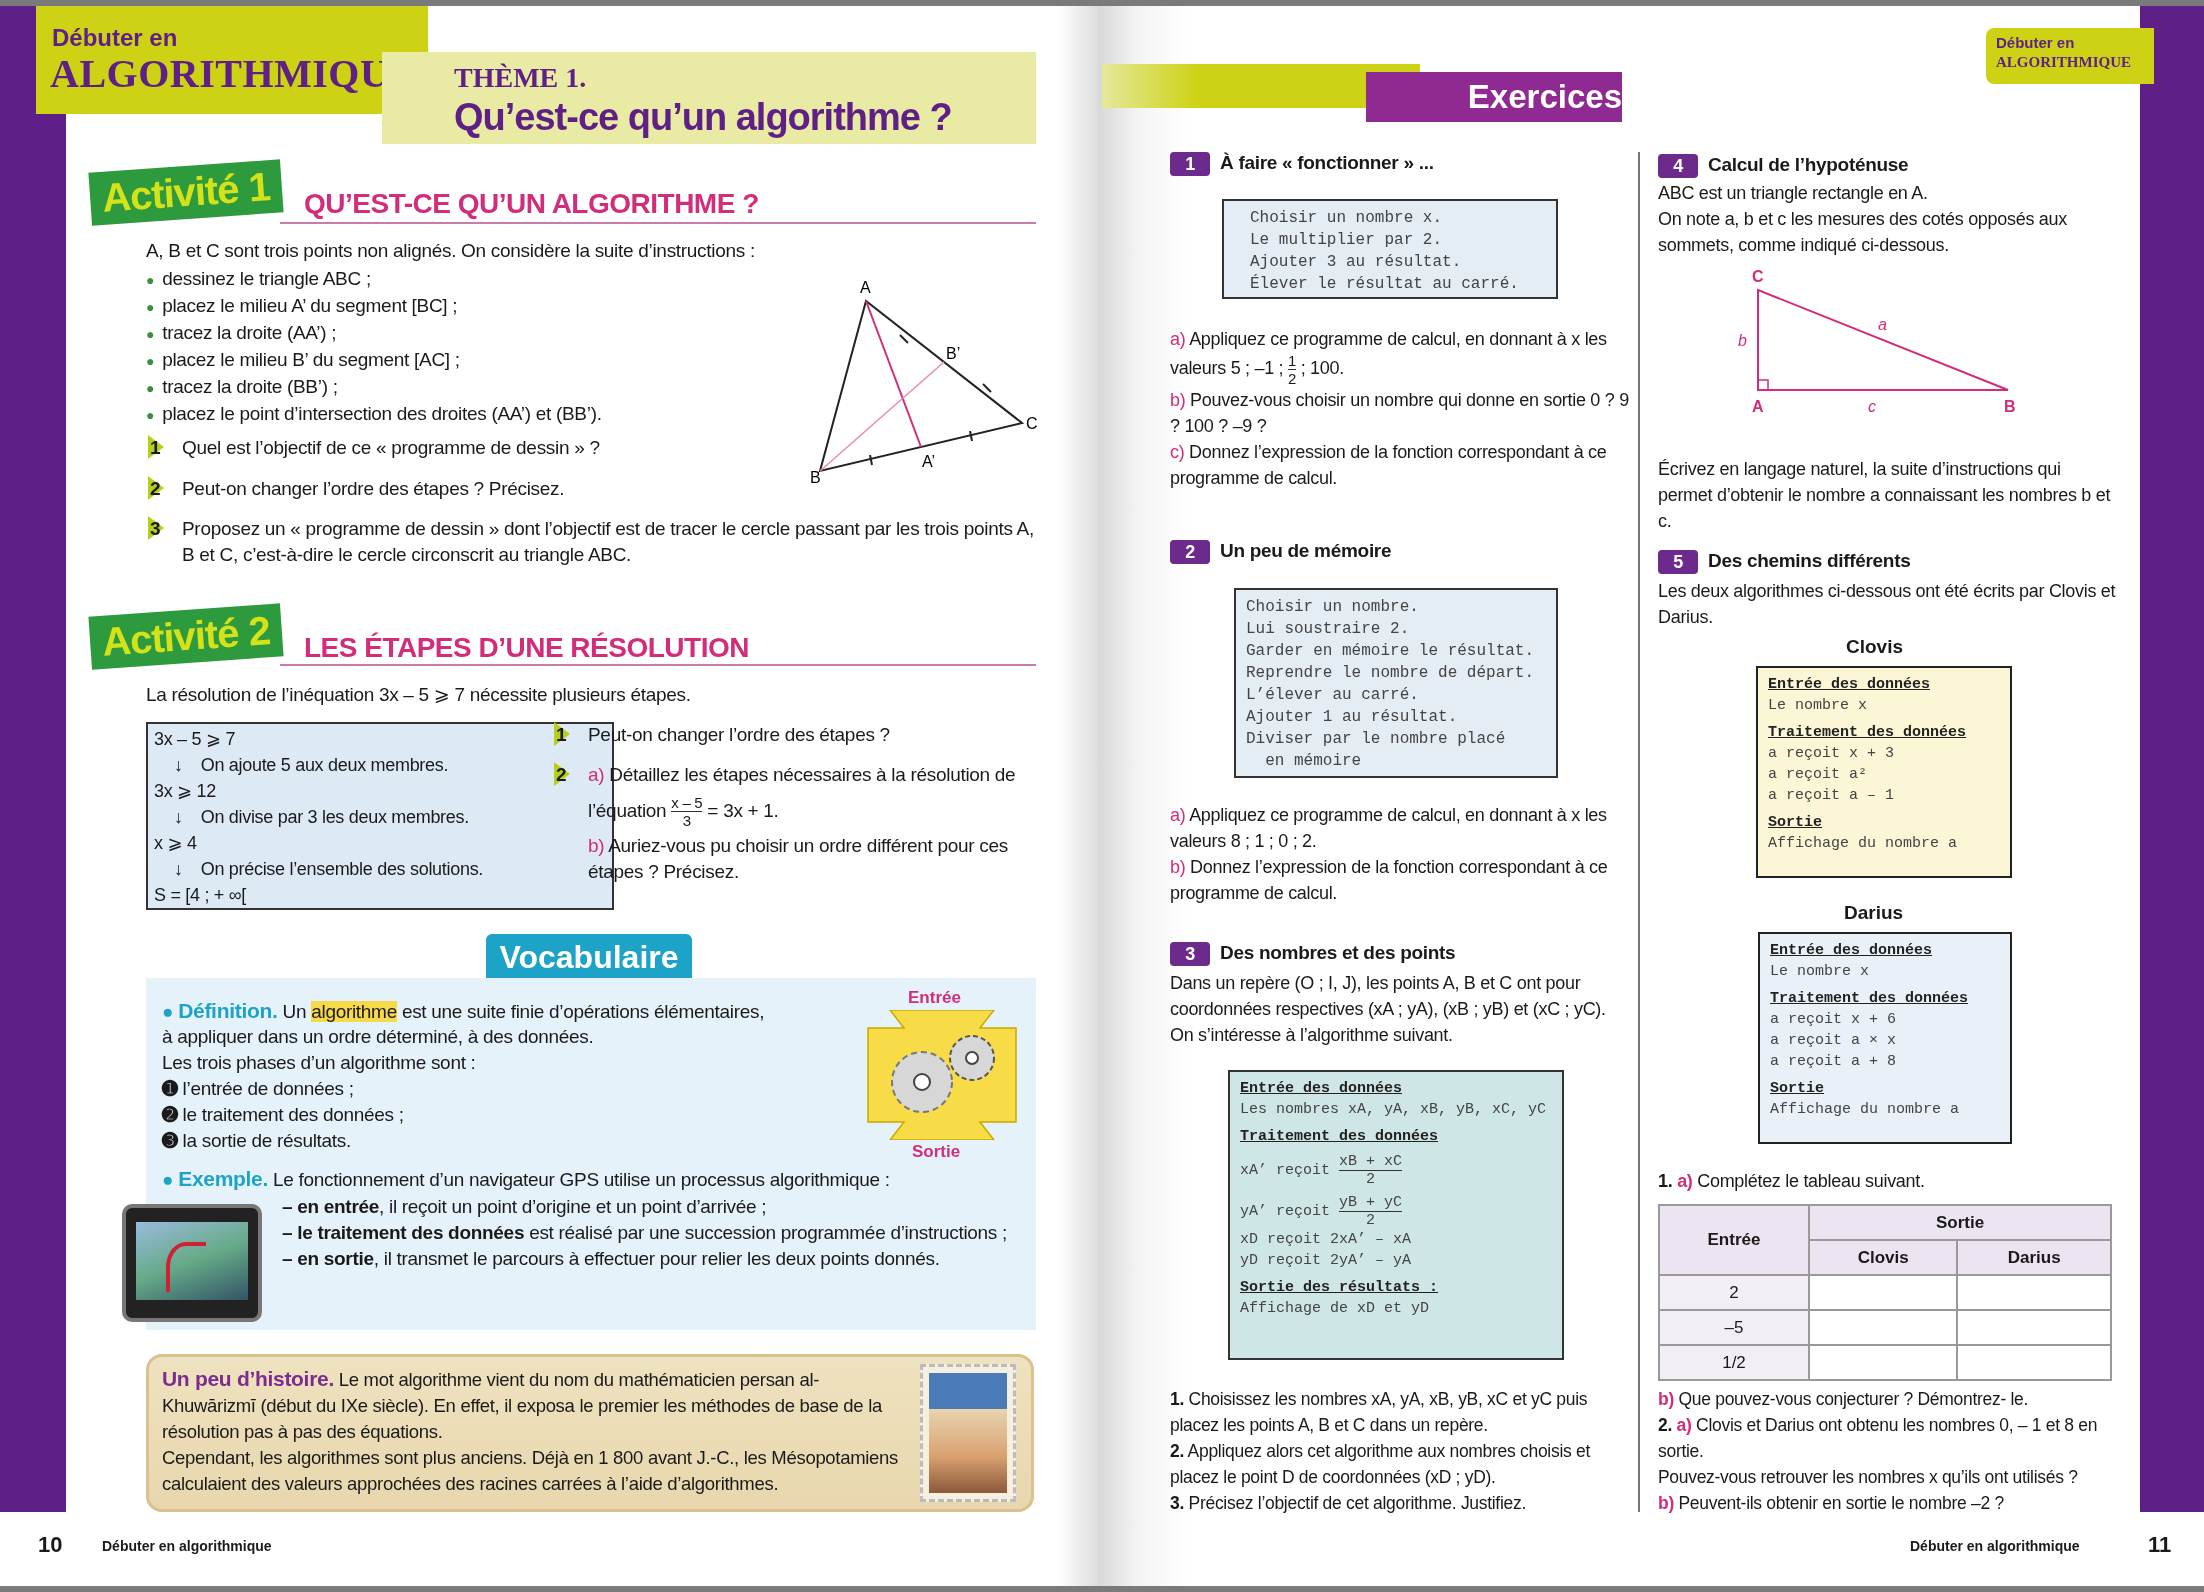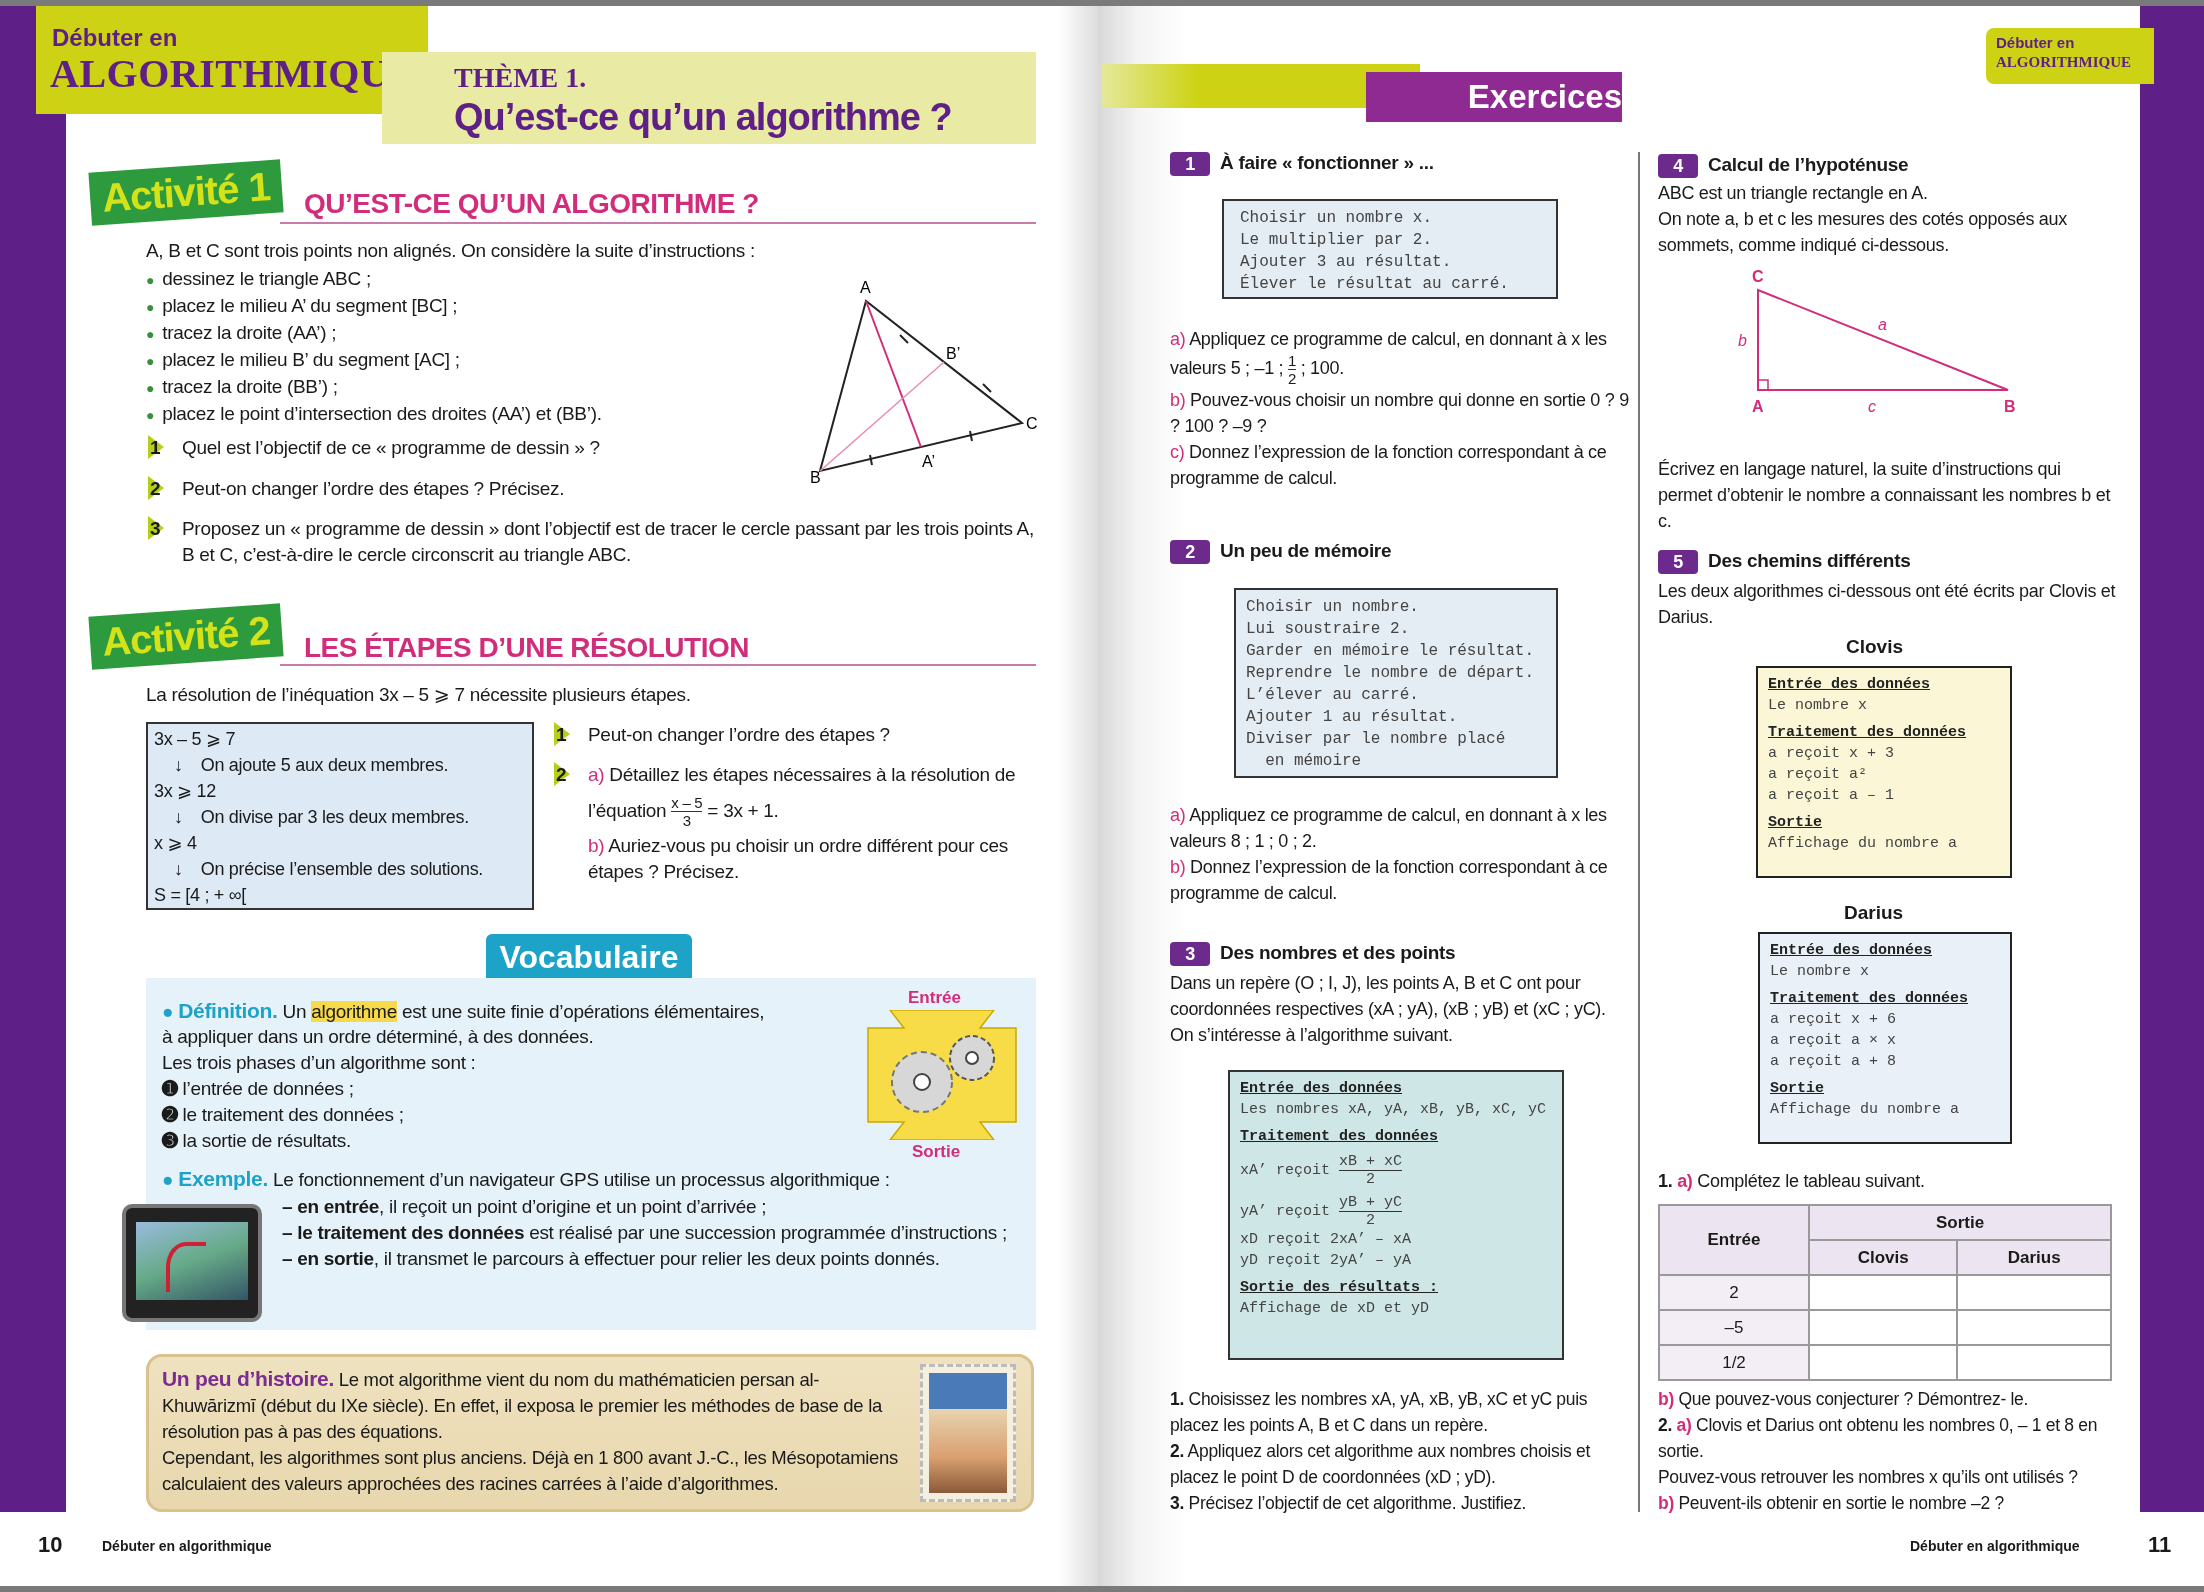--- a/index.html
+++ b/index.html
@@ -87,21 +87,21 @@
     <text x="226" y="158" font-size="16">C</text>
     <text x="122" y="196" font-size="16">A’</text>
     <text x="146" y="88" font-size="16">B’</text>
   </svg>
 
   <div class="act-badge" style="left:90px;top:604px">Activité 2</div>
   <div class="act-title" style="left:304px;top:626px">LES ÉTAPES D’UNE RÉSOLUTION</div>
   <div class="act-rule" style="left:280px;top:658px;width:756px"></div>
   <div class="abs t" style="left:146px;top:676px">La résolution de l’inéquation 3x – 5 ⩾ 7 nécessite plusieurs étapes.</div>
 
-  <div class="abs t" style="left:146px;top:716px;width:388px;height:188px;border:2px solid #333;background:#dde9f5;padding:2px 6px;font-size:18px;line-height:26px">
+  <div class="abs t" style="left:146px;top:716px;width:468px;height:188px;border:2px solid #333;background:#dde9f5;padding:2px 6px;font-size:18px;line-height:26px">
     <div>3x – 5 ⩾ 7</div>
     <div style="padding-left:20px"><span style="margin-right:18px">↓</span><span>On ajoute 5 aux deux membres.</span></div>
     <div>3x ⩾ 12</div>
     <div style="padding-left:20px"><span style="margin-right:18px">↓</span><span>On divise par 3 les deux membres.</span></div>
     <div>x ⩾ 4</div>
     <div style="padding-left:20px"><span style="margin-right:18px">↓</span><span>On précise l’ensemble des solutions.</span></div>
     <div>S = [4 ; + ∞[</div>
   </div>
 
   <div class="q" style="left:554px;top:716px;padding-left:34px">
@@ -180,21 +180,21 @@
     <div class="abs" style="left:10px;top:26px;font-family:'Liberation Serif',serif;font-weight:bold;font-size:15px;color:#5e1f86">ALGORITHMIQUE</div>
   </div>
 
   <div class="abs" style="left:4px;top:58px;width:318px;height:44px;background:linear-gradient(90deg,#e4e89a,#cdd314 30%)"></div>
   <div class="abs" style="left:268px;top:66px;width:256px;height:50px;background:#8f2a93;color:#fff;font-weight:bold;font-size:33px;text-align:right;line-height:50px">Exercices</div>
 
   <div class="abs" style="left:540px;top:146px;width:2px;height:1360px;background:#777"></div>
 
   <div class="abs ex-title" style="left:72px;top:146px"><span class="num-badge">1</span><span>À faire « fonctionner » ...</span></div>
   <div class="abs mono" style="left:124px;top:134px;width:0;height:0"></div>
-  <div class="abs mono" style="left:124px;top:193px;width:336px;height:100px;border:2px solid #333;background:#e4ecf4;padding:6px 16px">
+  <div class="abs mono" style="left:124px;top:193px;width:336px;height:100px;border:2px solid #333;background:#e4ecf4;padding:6px 26px">
     <div>Choisir un nombre x.</div>
       <div>Le multiplier par 2.</div>
       <div>Ajouter 3 au résultat.</div>
       <div>Élever le résultat au carré.</div>
   </div>
   <div class="abs t" style="left:72px;top:320px;width:460px;font-size:18px">
     <div><span class="pink">a)</span> <span>Appliquez ce programme de calcul, en donnant à x les valeurs 5 ; –1 ;</span> <span class="frac"><span class="n">1</span><span>2</span></span> <span>; 100.</span></div>
     <div><span class="pink">b)</span> <span>Pouvez-vous choisir un nombre qui donne en sortie 0 ? 9 ? 100 ? –9 ?</span></div>
     <div><span class="pink">c)</span> <span>Donnez l’expression de la fonction correspondant à ce programme de calcul.</span></div>
   </div>

